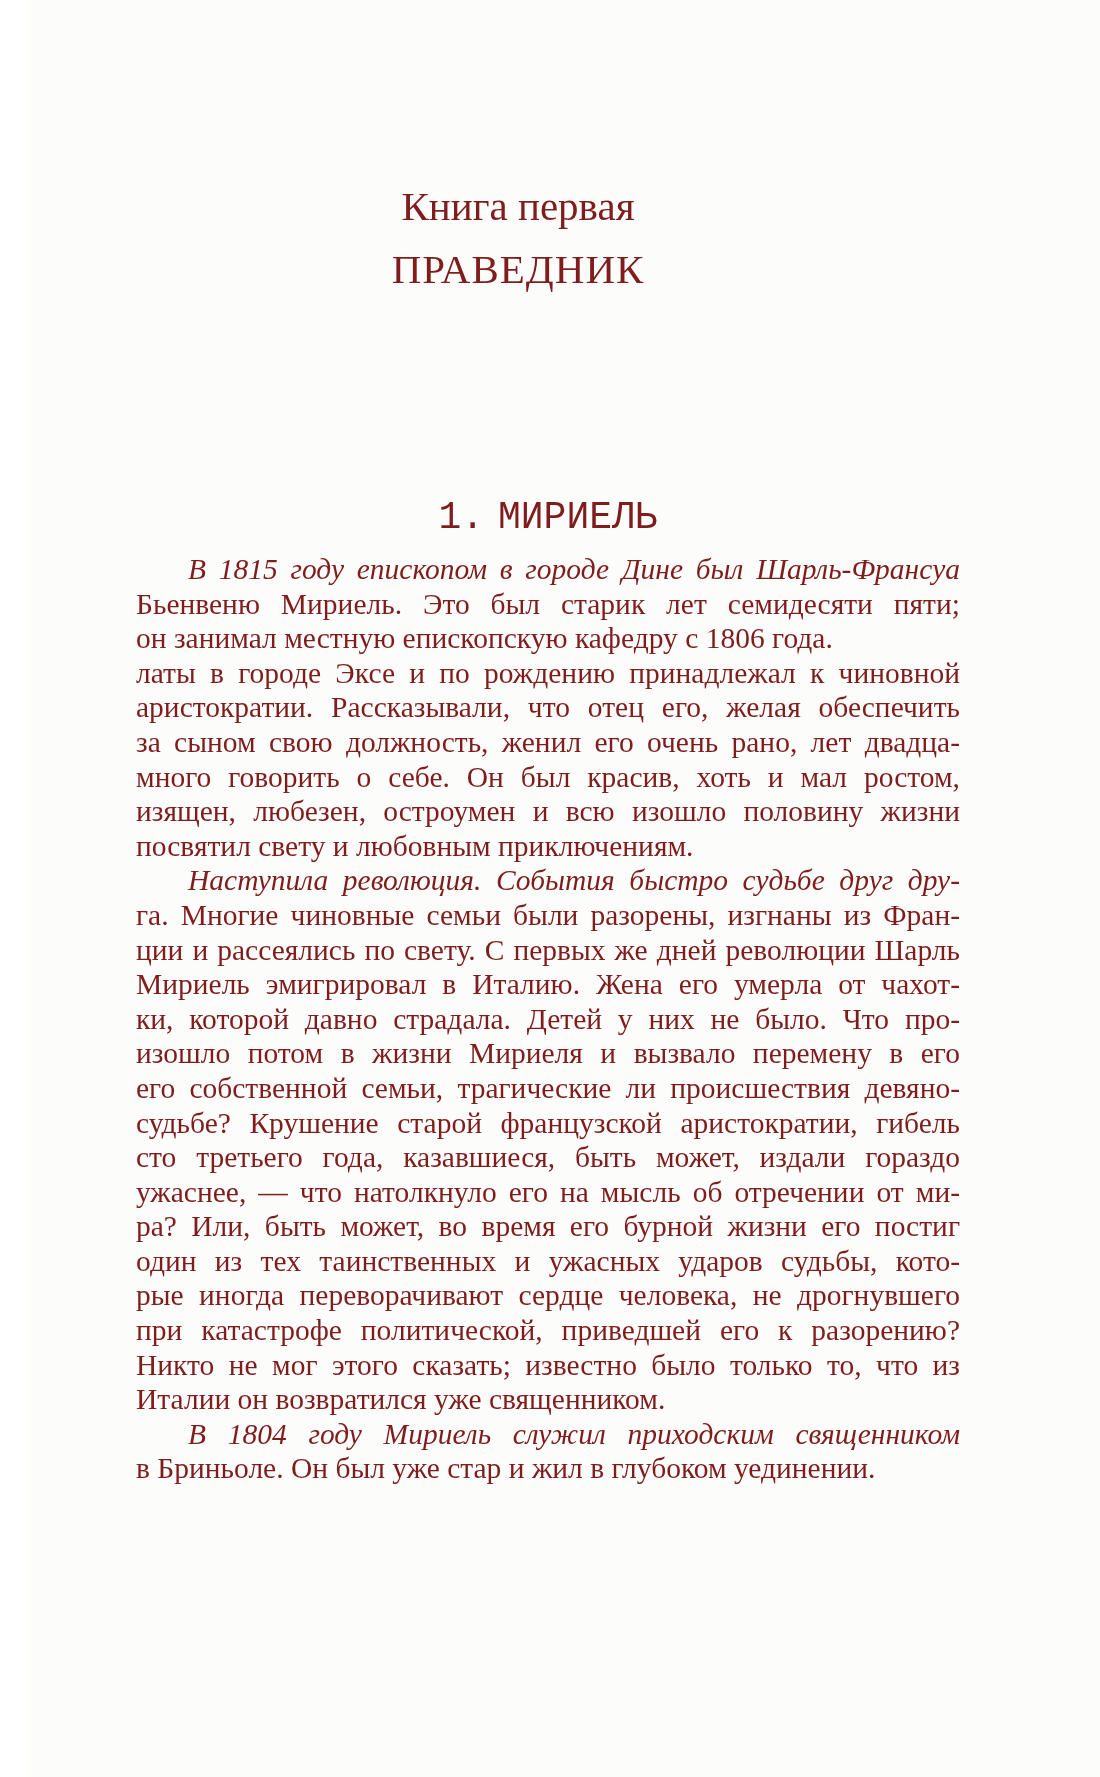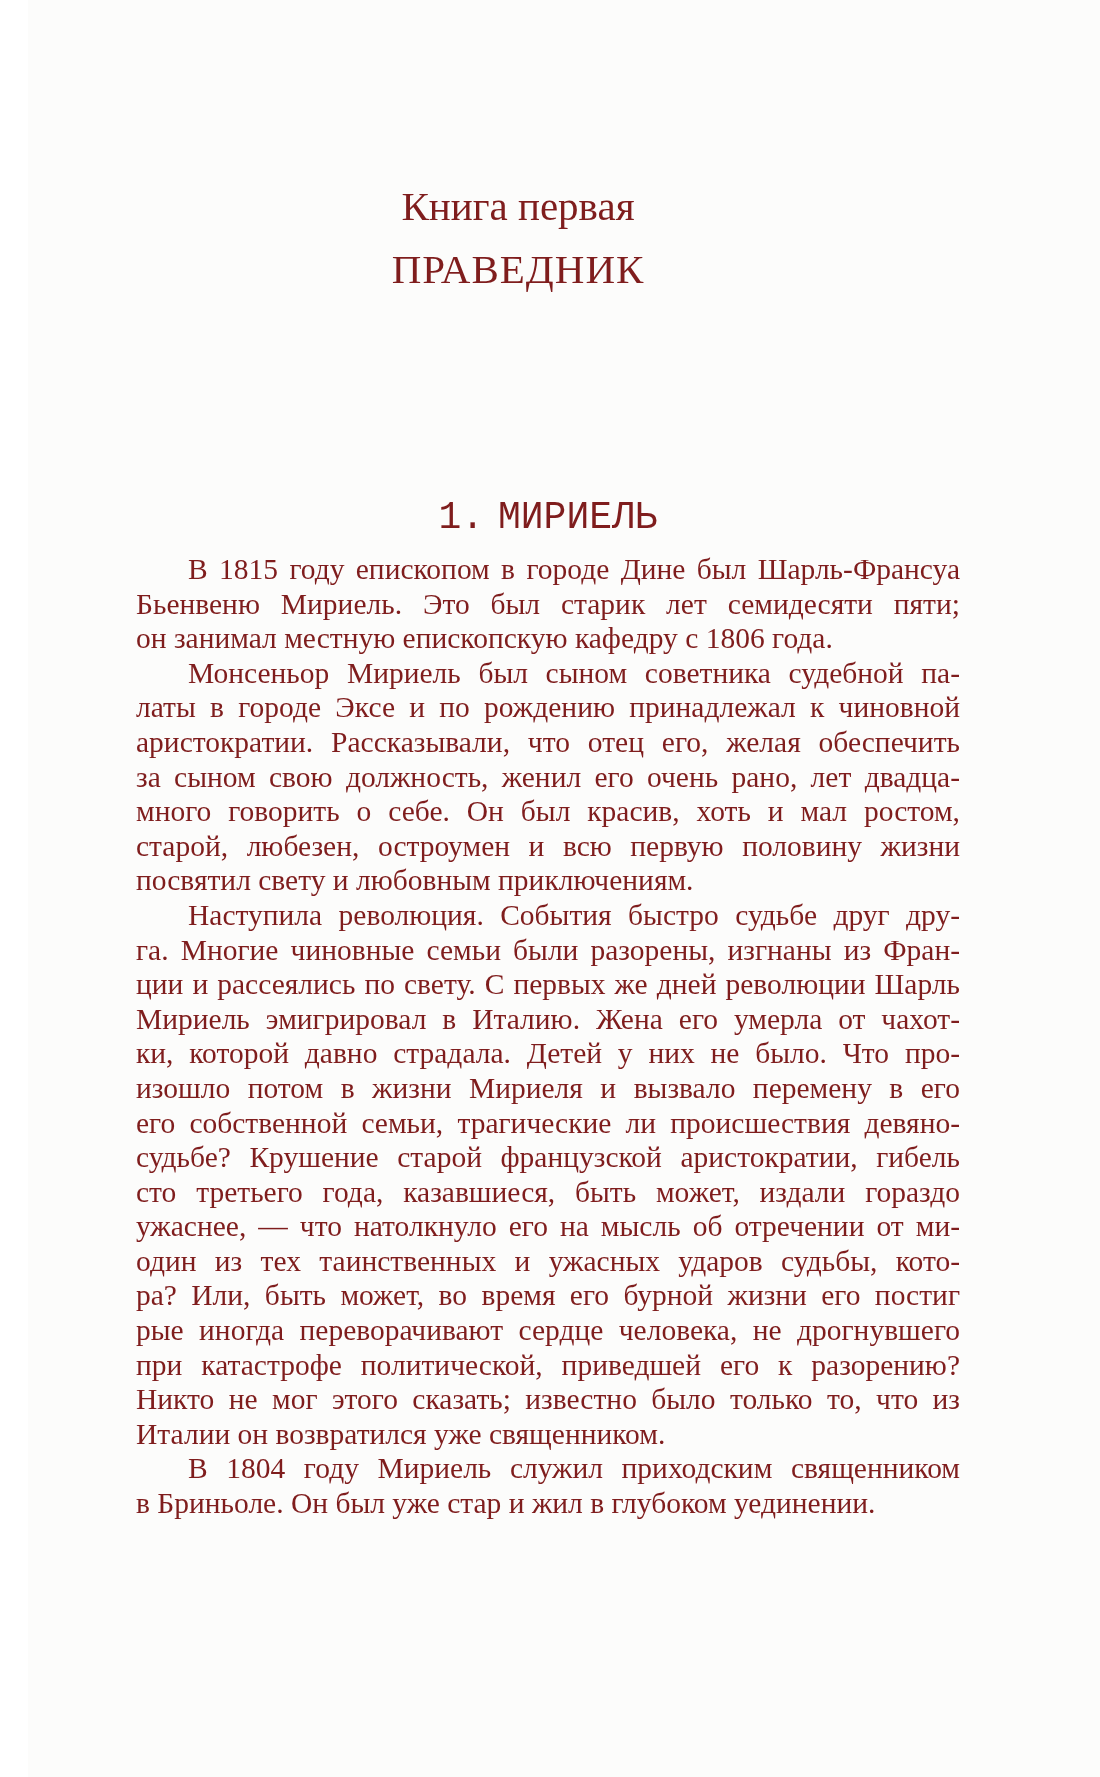--- a/index.html
+++ b/index.html
@@ -56,20 +56,21 @@
     font-size: 29.5px;
   }
   .para-line {
     line-height: 34.6px;
     height: 34.6px;
     text-align: justify;
     text-align-last: justify;
   }
   .para-line.first {
     text-indent: 52px;
+    font-style: italic;
   }
   .para-line.last {
     text-align-last: left;
   }
 </style>
 </head>
 <body>
 
 <div class="page">
 
@@ -82,41 +83,40 @@
     <span class="chapter-number">1.</span><span class="chapter-title">МИРИЕЛЬ</span>
   </h2>
 
   <main class="body-text" id="paragraphs">
       <div class="paragraph">
         <div class="para-line first">В 1815 году епископом в городе Дине был Шарль-Франсуа</div>
         <div class="para-line">Бьенвеню Мириель. Это был старик лет семидесяти пяти;</div>
         <div class="para-line last">он занимал местную епископскую кафедру с 1806 года.</div>
       </div>
       <div class="paragraph">
-        <div class="para-line first">Монсеньор Мириель был сыном советника судебной па-</div>
         <div class="para-line">латы в городе Эксе и по рождению принадлежал к чиновной</div>
         <div class="para-line">аристократии. Рассказывали, что отец его, желая обеспечить</div>
         <div class="para-line">за сыном свою должность, женил его очень рано, лет двадца-</div>
         <div class="para-line">много говорить о себе. Он был красив, хоть и мал ростом,</div>
-        <div class="para-line">старой, любезен, остроумен и всю первую половину жизни</div>
+        <div class="para-line">изящен, любезен, остроумен и всю изошло половину жизни</div>
         <div class="para-line last">посвятил свету и любовным приключениям.</div>
       </div>
       <div class="paragraph">
         <div class="para-line first">Наступила революция. События быстро судьбе друг дру-</div>
         <div class="para-line">га. Многие чиновные семьи были разорены, изгнаны из Фран-</div>
         <div class="para-line">ции и рассеялись по свету. С первых же дней революции Шарль</div>
         <div class="para-line">Мириель эмигрировал в Италию. Жена его умерла от чахот-</div>
         <div class="para-line">ки, которой давно страдала. Детей у них не было. Что про-</div>
         <div class="para-line">изошло потом в жизни Мириеля и вызвало перемену в его</div>
         <div class="para-line">его собственной семьи, трагические ли происшествия девяно-</div>
         <div class="para-line">судьбе? Крушение старой французской аристократии, гибель</div>
         <div class="para-line">сто третьего года, казавшиеся, быть может, издали гораздо</div>
         <div class="para-line">ужаснее, — что натолкнуло его на мысль об отречении от ми-</div>
+        <div class="para-line">ра? Или, быть может, во время его бурной жизни его постиг</div>
         <div class="para-line">один из тех таинственных и ужасных ударов судьбы, кото-</div>
-        <div class="para-line">ра? Или, быть может, во время его бурной жизни его постиг</div>
         <div class="para-line">рые иногда переворачивают сердце человека, не дрогнувшего</div>
         <div class="para-line">при катастрофе политической, приведшей его к разорению?</div>
         <div class="para-line">Никто не мог этого сказать; известно было только то, что из</div>
         <div class="para-line last">Италии он возвратился уже священником.</div>
       </div>
       <div class="paragraph">
         <div class="para-line first">В 1804 году Мириель служил приходским священником</div>
         <div class="para-line last">в Бриньоле. Он был уже стар и жил в глубоком уединении.</div>
       </div>
     </main>

